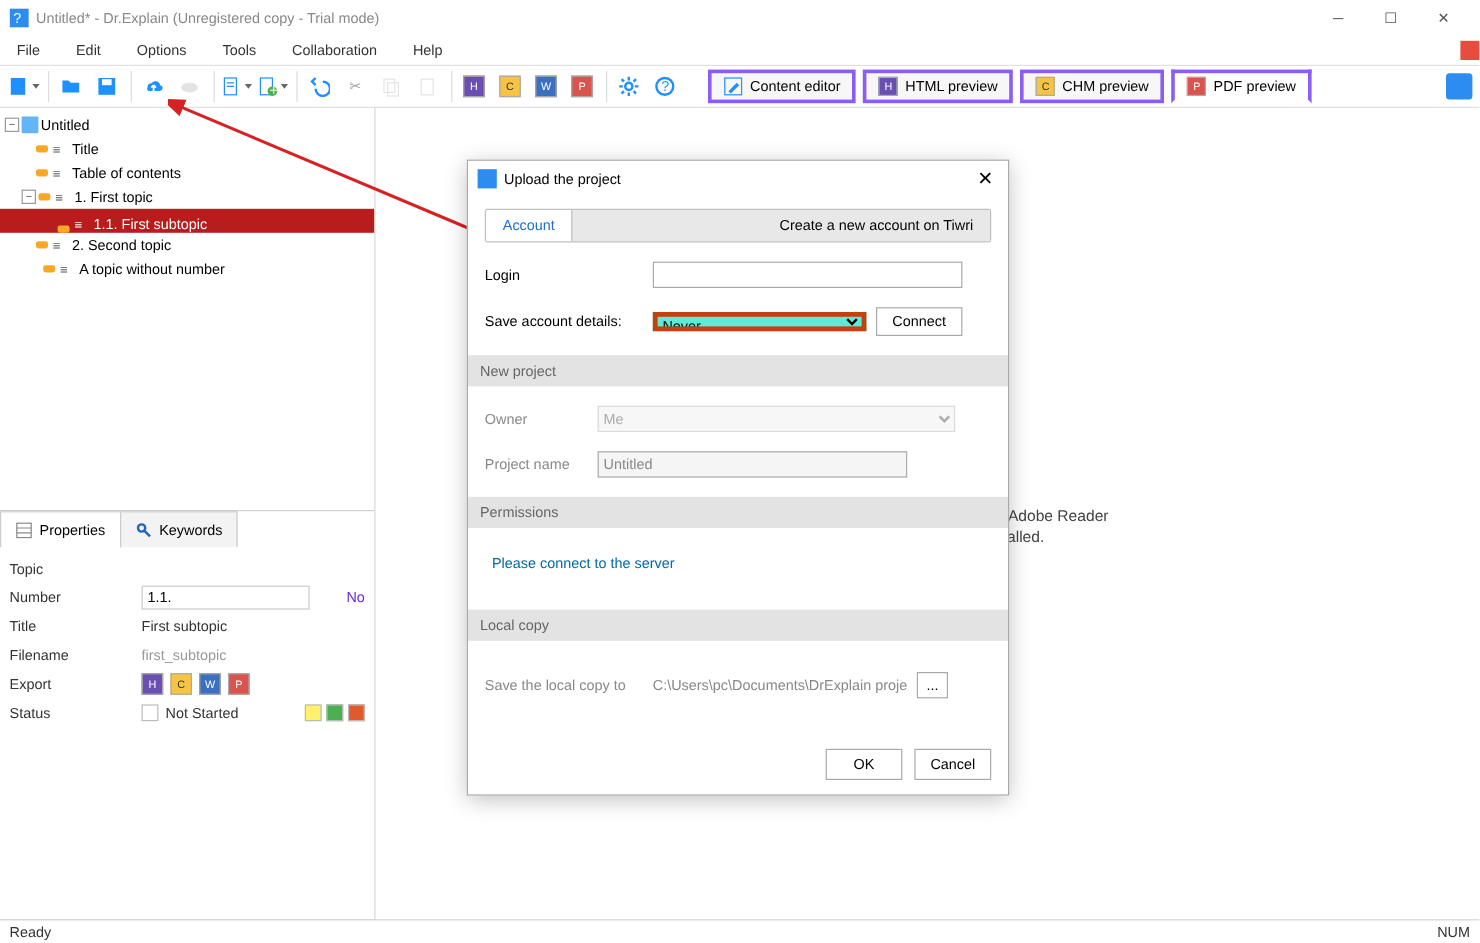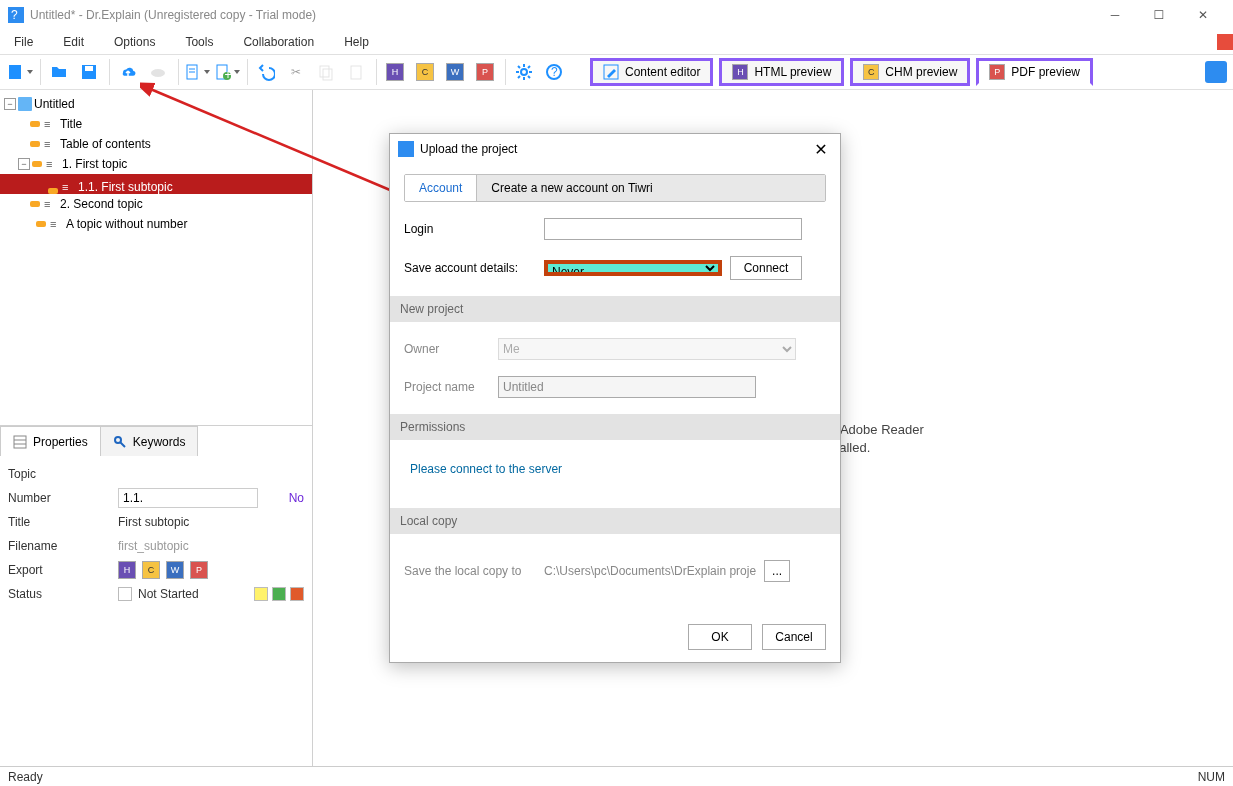--- a/index.html
+++ b/index.html
@@ -66,21 +66,21 @@
 
 
 .dialog { position:absolute; left:389px; top:133px; width:452px; background:#fff; border:1px solid #aaa; box-shadow:0 4px 18px rgba(0,0,0,0.25); }
 .dlg-title { height:30px; display:flex; align-items:center; padding:0 8px; }
 .dlg-title .dicon{ width:16px; height:16px; background:#2d8cf0; margin-right:6px;}
 .dlg-title .close { margin-left:auto; width:22px; height:22px; display:flex; align-items:center; justify-content:center; font-size:16px;}
 .dlg-body { padding: 10px 14px 14px; }
 .acct-tabs { display:flex; border:1px solid #bfbfbf; border-radius:2px; overflow:hidden; margin-bottom:14px;}
 .acct-tabs .at { flex:0 0 auto; padding:6px 14px; }
 .acct-tabs .at.active { color:#1c6dd0; background:#fff; }
-.acct-tabs .at.link { margin-left:auto; background:#e8e8e8; flex:1; text-align:left; border-left:1px solid #bfbfbf;}
+.acct-tabs .at.link { margin-left:auto; background:#e8e8e8; flex:1; text-align:right; border-left:1px solid #bfbfbf;}
 .fld { display:flex; align-items:center; margin: 16px 0; }
 .fld label { width:140px; }
 .fld input[type=text], .fld input[type=password] { flex:0 0 258px; height:22px; border:1px solid #aaa; padding:0 4px; }
 .fld select { width:178px; height:16px; border:4px solid #c2410c; background:#5eead4; }
 .fld .btn-sm { margin-left:8px; width:72px; height:24px; border:1px solid #aaa; background:#fff; }
 .section { background:#e3e3e3; color:#666; padding:6px 10px; margin: 10px -14px 0; }
 .disabled-area { color:#888; }
 .disabled-area select, .disabled-area input { width:298px; height:22px; border:1px solid #ccc; background:#f5f5f5; color:#888; }
 .path { color:#888; font-size:12px; }
 .dots { width:26px; height:22px; border:1px solid #aaa; background:#fff; margin-left:8px;}

